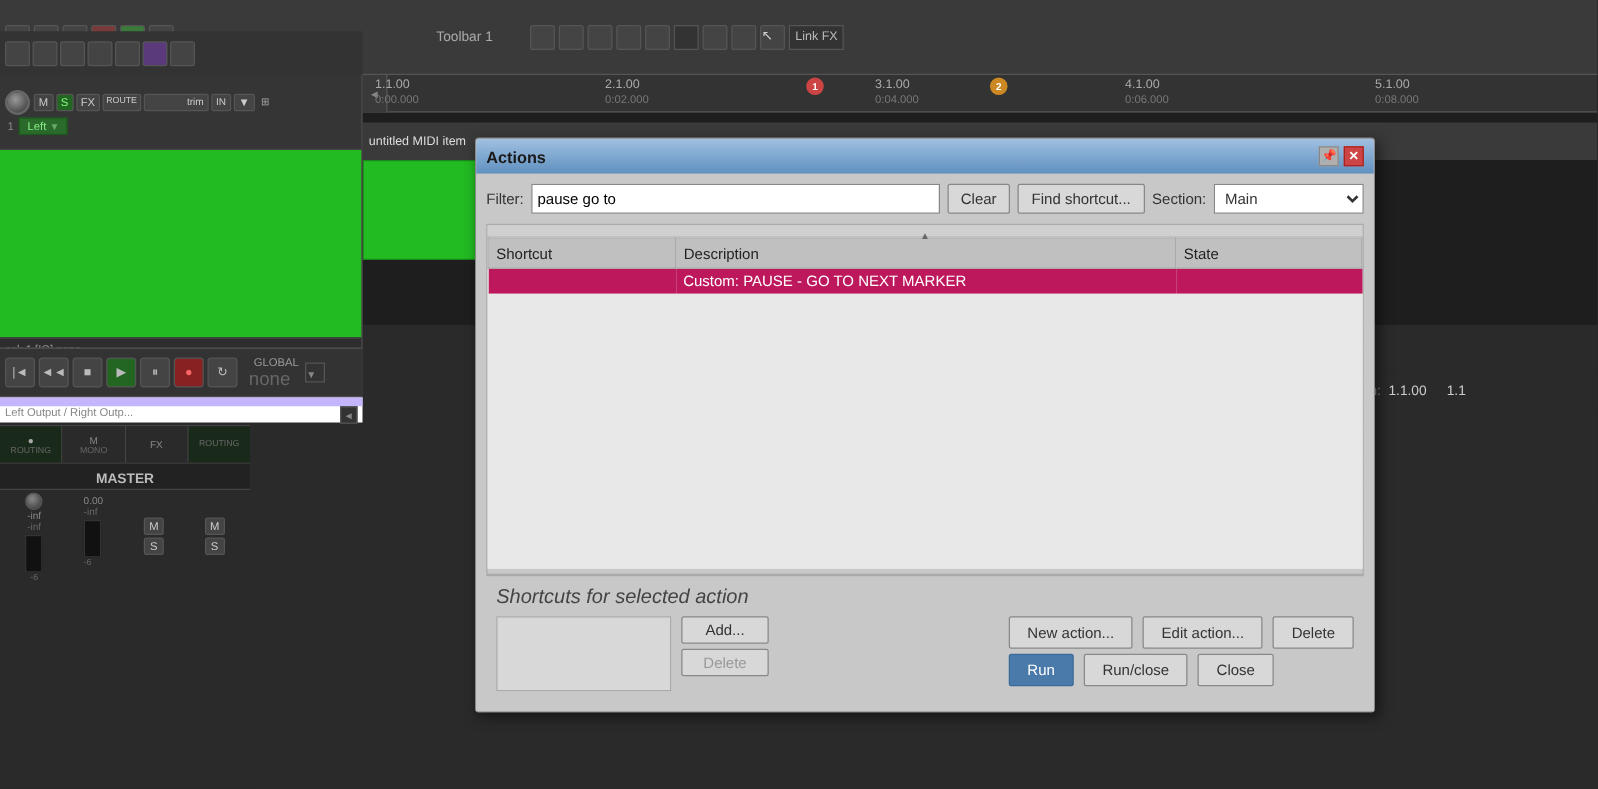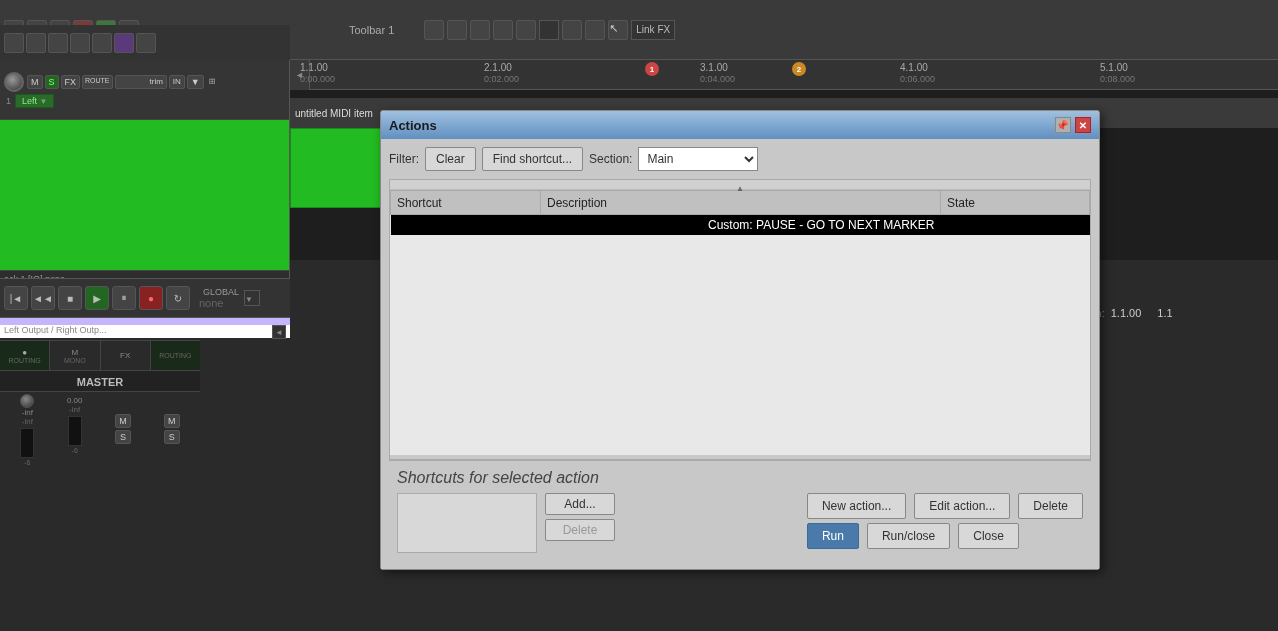--- a/index.html
+++ b/index.html
@@ -320,22 +320,21 @@
     .table-header th {
       text-align: left;
       padding: 2px 6px;
       font-size: 12px;
       color: #222;
       font-weight: normal;
       border: 1px solid #aaa;
     }
 
     .table-row-selected {
-      background: #000000;
-      text-align: right;
+      background: #be185d;
     }
 
     .table-row-selected td {
       color: white;
       padding: 3px 6px;
       font-size: 12px;
     }
 
     
     .shortcuts-section {
@@ -555,21 +554,21 @@
 <div class="transport">
   <div class="transport-btn">|◄</div>
   <div class="transport-btn">◄◄</div>
   <div class="transport-btn">■</div>
   <div class="transport-btn play">▶</div>
   <div class="transport-btn">⏸</div>
   <div class="transport-btn rec" style="color:#ff6666;">●</div>
   <div class="transport-btn">↻</div>
   <div style="margin-left:6px;">
     <div class="global-label">GLOBAL</div>
-    <div style="font-size:11px;color:#666;">none</div>
+    <div style="font-size:15px;color:#666;">none</div>
   </div>
   <div style="width:16px;height:16px;background:#333;border:1px solid #555;margin-left:2px;cursor:pointer;">
     <span style="font-size:8px;color:#888;">▼</span>
   </div>
 </div>
 
 <div style="position:absolute;top:318px;left:0;width:290px;height:20px;background:#ffffff;display:flex;align-items:flex-start;padding:0 4px;border-top:7px solid #c4b5fd;">
   <span style="font-size:9px;color:#888;">Left Output / Right Outp...</span>
   <div style="margin-left:auto;width:14px;height:14px;background:#333;border:1px solid #555;cursor:pointer;display:flex;align-items:center;justify-content:center;">
     <span style="font-size:8px;color:#888;">◄</span>
@@ -603,21 +602,21 @@
   <div style="display:flex;justify-content:space-around;padding:2px 4px;">
     <div style="display:flex;flex-direction:column;align-items:center;">
       <div style="width:14px;height:14px;border-radius:50%;background:radial-gradient(circle at 40% 35%,#888,#333);border:1px solid #555;cursor:pointer;"></div>
       <span style="font-size:8px;color:#888;">-inf</span>
       <span style="font-size:8px;color:#666;">-inf</span>
       <div style="height:30px;width:14px;background:#111;border:1px solid #333;position:relative;overflow:hidden;margin-top:2px;">
         <div style="position:absolute;bottom:0;width:100%;height:0;background:#226622;"></div>
       </div>
       <span style="font-size:7px;color:#666;margin-top:1px;">-6</span>
     </div>
-    <div style="display:flex;flex-direction:column;align-items:center;">
+    <div style="display:flex;flex-direction:column;">
       <div style="font-size:8px;color:#888;margin-top:2px;">0.00</div>
       <span style="font-size:8px;color:#666;">-inf</span>
       <div style="height:30px;width:14px;background:#111;border:1px solid #333;position:relative;overflow:hidden;margin-top:2px;">
         <div style="position:absolute;bottom:0;width:100%;height:0;background:#226622;"></div>
       </div>
       <span style="font-size:7px;color:#666;margin-top:1px;">-6</span>
     </div>
 
     <div style="display:flex;flex-direction:column;gap:2px;margin-top:20px;">
       <div class="track-btn" style="width:16px;text-align:center;">M</div>
@@ -643,20 +642,21 @@
     <div class="dialog-controls">
       <div class="dialog-pin">📌</div>
       <div class="dialog-close">✕</div>
     </div>
   </div>
 
   <div class="dialog-body">
 
     <div class="filter-row">
       <span class="filter-label">Filter:</span>
+      <input class="filter-input" type="text" value="pause go to" style="">
       <button class="btn-clear">Clear</button>
       <button class="btn-find">Find shortcut...</button>
       <span class="section-label">Section:</span>
       <select class="section-select">
         <option>Main</option>
         <option>MIDI Editor</option>
         <option>Media Explorer</option>
       </select>
     </div>
 

